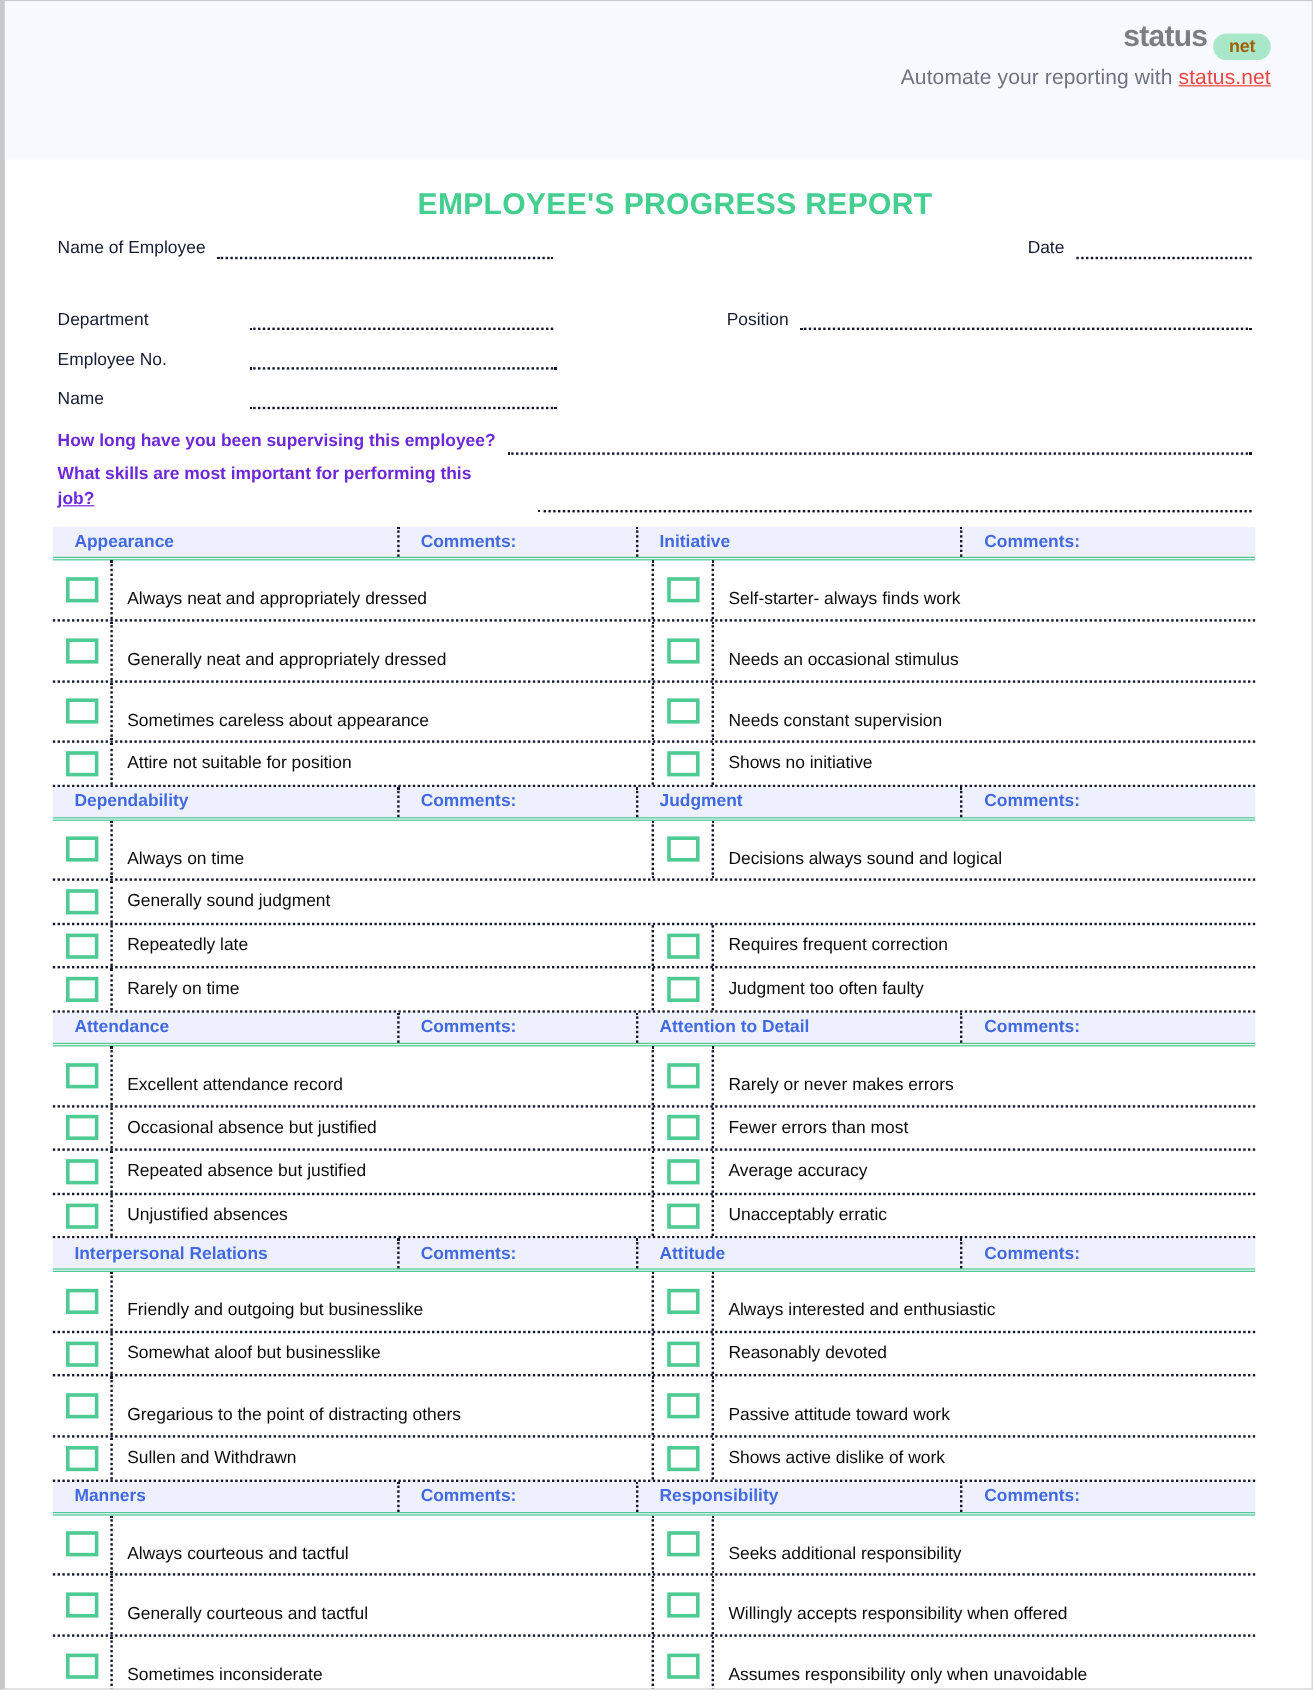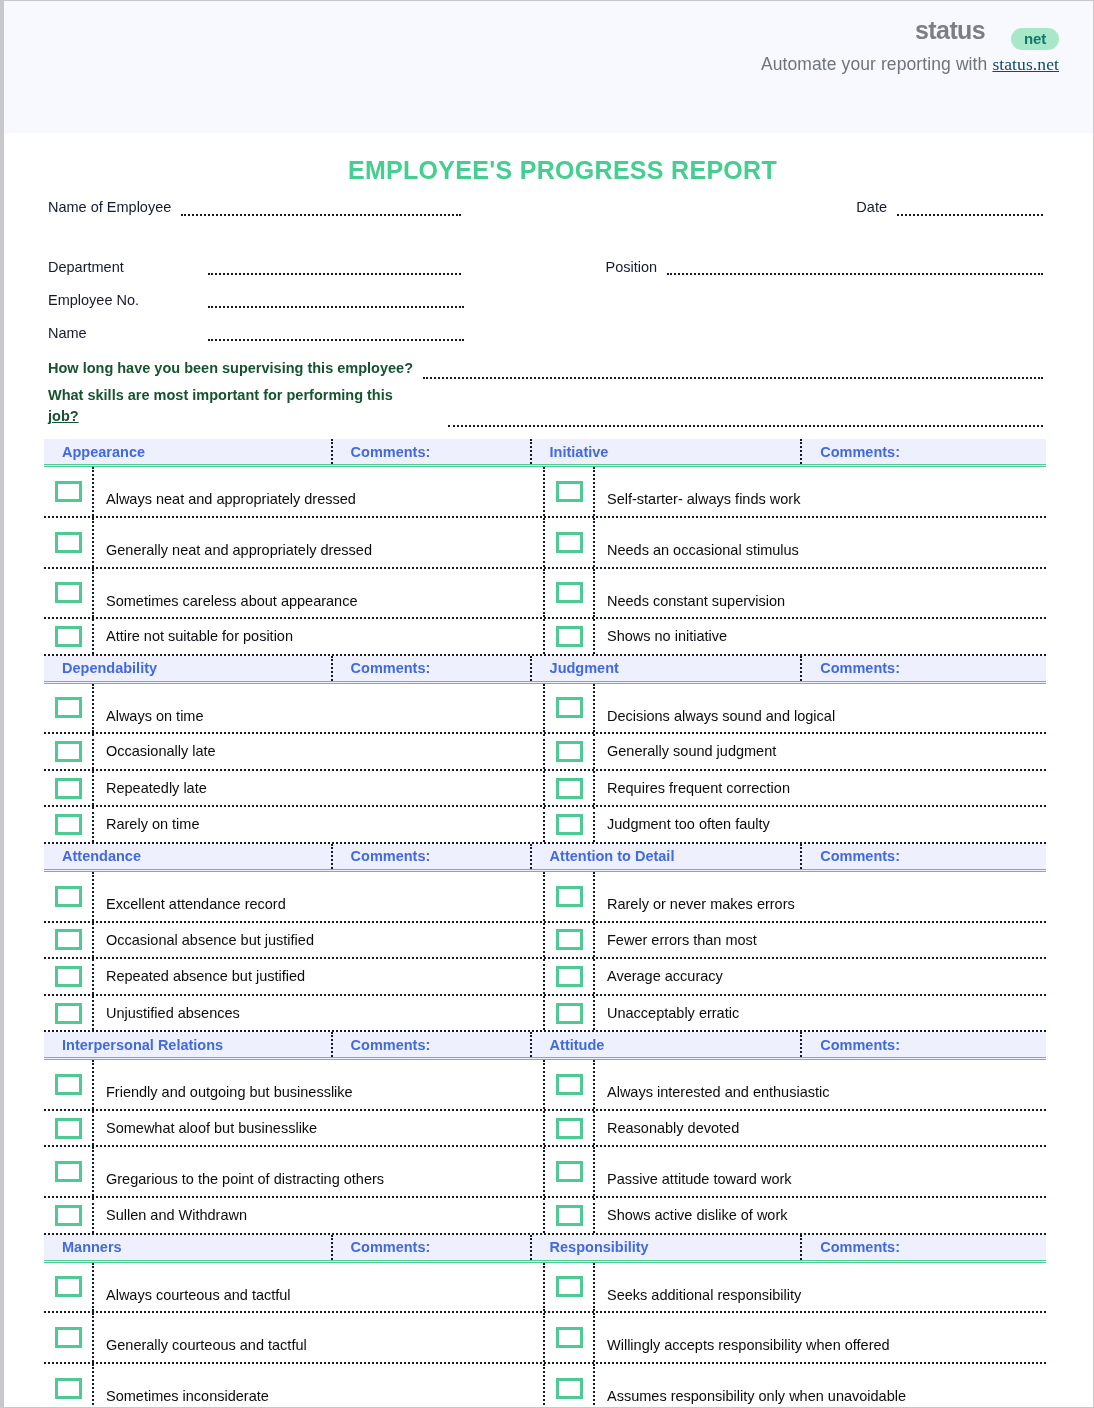--- a/index.html
+++ b/index.html
@@ -28,51 +28,50 @@
     position: relative;
     height: 132px;
     background: #f7f9fe;
     box-sizing: border-box;
     padding: 14px 34px 0 0;
   }
   .brand-row {
     display: flex;
     align-items: center;
     justify-content: flex-end;
-    gap: 26px;
+    gap: 5px;
     height: 30px;
   }
   .brand-word {
     font-size: 25px;
     font-weight: bold;
     color: #7d7d86;
     letter-spacing: -0.6px;
   }
   .brand-pill {
     background: #a9e7c9;
-    color: #0f766e;
+    color: #a16207;
     font-size: 15px;
     font-weight: bold;
     border-radius: 11px;
     padding: 3px 13px 4px 13px;
     line-height: 1;
     letter-spacing: -0.2px;
     margin-top: 17px;
   }
   .tagline {
     text-align: right;
     font-size: 17.5px;
     color: #6f7380;
     margin-top: 9px;
     letter-spacing: 0.1px;
   }
   .tagline a {
-    color: #0c4a6e;
+    color: #ef4444;
     text-decoration: underline;
-    font-family: Liberation Serif, serif;
   }
 
   
   .doc-title {
     text-align: center;
     color: #44ce8f;
     font-size: 25px;
     font-weight: bold;
     letter-spacing: 0.3px;
     margin: 23px 0 0 0;
@@ -112,21 +111,21 @@
 
   .qblock { padding: 6px 50px 0 44px; }
   .qrow {
     display: flex;
     align-items: flex-end;
     margin-bottom: 6px;
   }
   .qtext {
     font-size: 14.5px;
     font-weight: bold;
-    color: #14532d;
+    color: #6d28d9;
     line-height: 1.45;
   }
   .qline {
     flex: 1 1 auto;
     border-bottom: 2.5px dotted #14182e;
     margin-left: 10px;
     height: 12px;
   }
 
   
@@ -360,26 +359,20 @@
             <div class="lbl-cell">Always on time</div>
           </div>
           <div class="half">
             <div class="cb-cell">
                 <span class="checkbox"></span>
               </div>
             <div class="lbl-cell">Decisions always sound and  logical</div>
           </div>
         </div>
         <div class="rrow">
-          <div class="half left">
-            <div class="cb-cell">
-                <span class="checkbox"></span>
-              </div>
-            <div class="lbl-cell">Occasionally late</div>
-          </div>
           <div class="half">
             <div class="cb-cell">
                 <span class="checkbox"></span>
               </div>
             <div class="lbl-cell">Generally sound judgment</div>
           </div>
         </div>
         <div class="rrow">
           <div class="half left">
             <div class="cb-cell">

